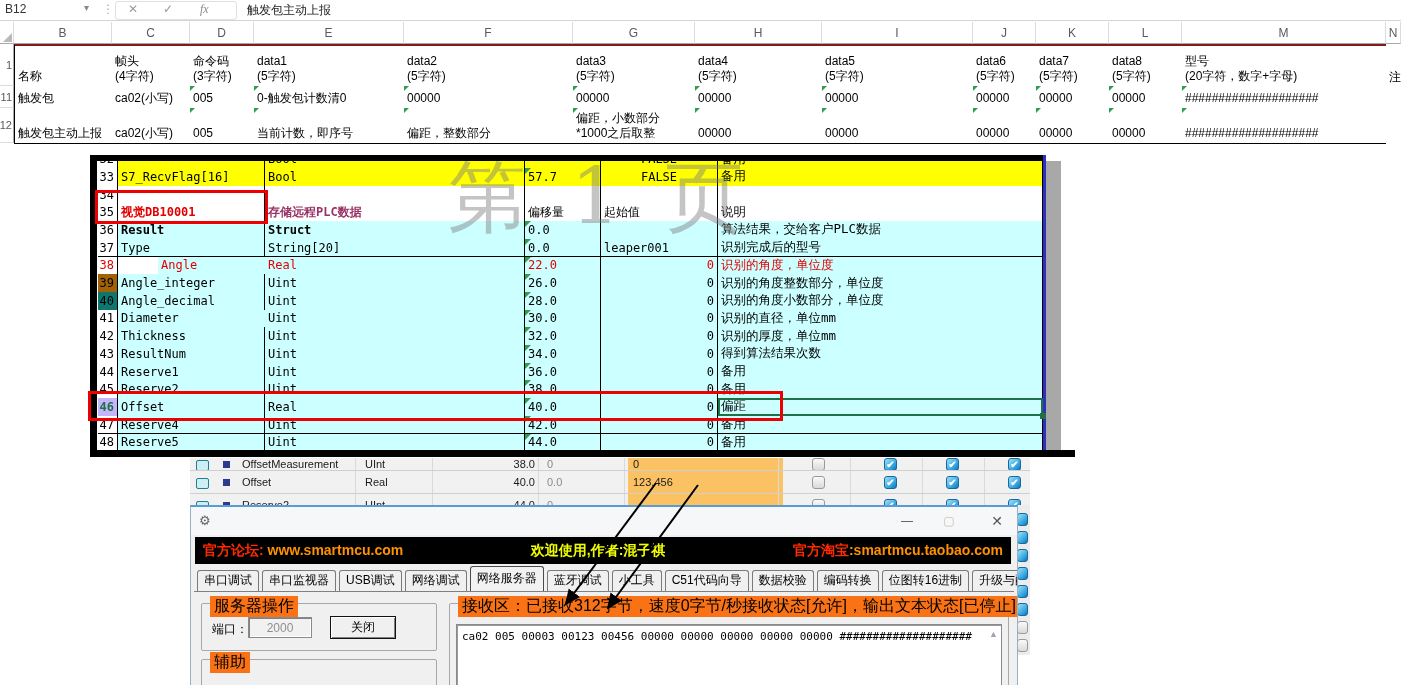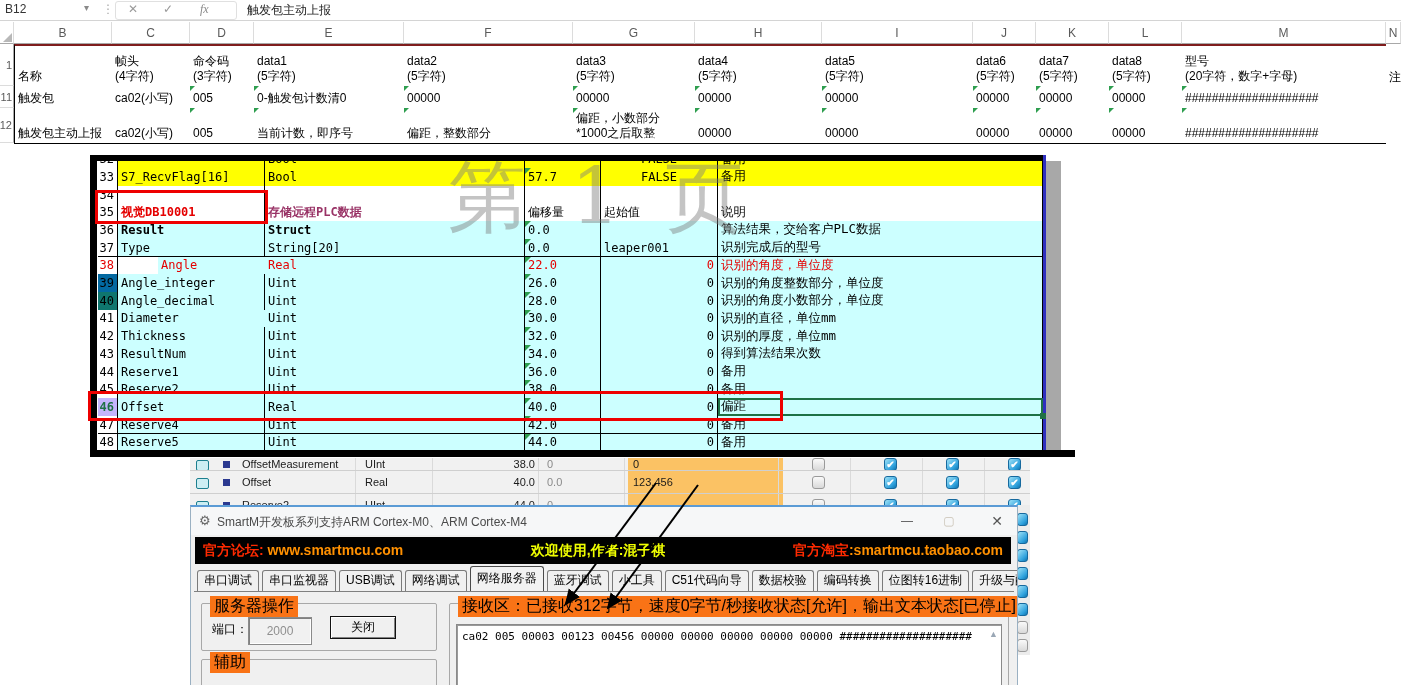--- a/index.html
+++ b/index.html
@@ -215,21 +215,21 @@
       <div class="plc-cell bg-c" style="left: 175px; top: 83.8px; width: 260px; height: 18.7px;">String[20]</div>
       <div class="plc-cell bg-c ptri" style="left: 435px; top: 83.8px; width: 76px; height: 18.7px;">0.0</div>
       <div class="plc-cell bg-c" style="left: 511px; top: 83.8px; width: 117px; height: 18.7px;">leaper001</div>
       <div class="plc-cell bg-c" style="left: 628px; top: 83.8px; width: 325px; height: 18.7px; font-size: 12.5px;">识别完成后的型号</div>
       <div class="plc-cell bg-c red-t" style="left: 8px; top: 101.5px; width: 20px; height: 18.7px; justify-content: flex-end; background: rgb(255, 255, 255);">38</div>
       <div class="plc-cell bg-c red-t" style="left: 28px; top: 101.5px; width: 147px; height: 18.7px; margin-left: 40px;">Angle</div>
       <div class="plc-cell bg-c red-t" style="left: 175px; top: 101.5px; width: 260px; height: 18.7px;">Real</div>
       <div class="plc-cell bg-c red-t ptri" style="left: 435px; top: 101.5px; width: 76px; height: 18.7px;">22.0</div>
       <div class="plc-cell bg-c red-t" style="left: 511px; top: 101.5px; width: 117px; height: 18.7px; justify-content: flex-end;">0</div>
       <div class="plc-cell bg-c red-t" style="left: 628px; top: 101.5px; width: 325px; height: 18.7px; font-size: 12.5px;">识别的角度，单位度</div>
-      <div class="plc-cell bg-c" style="left: 8px; top: 119.2px; width: 20px; height: 18.7px; justify-content: flex-end; background: #0369a1;">39</div>
+      <div class="plc-cell bg-c" style="left: 8px; top: 119.2px; width: 20px; height: 18.7px; justify-content: flex-end; background: #a16207;">39</div>
       <div class="plc-cell bg-c" style="left: 28px; top: 119.2px; width: 147px; height: 18.7px;">Angle_integer</div>
       <div class="plc-cell bg-c" style="left: 175px; top: 119.2px; width: 260px; height: 18.7px;">Uint</div>
       <div class="plc-cell bg-c ptri" style="left: 435px; top: 119.2px; width: 76px; height: 18.7px;">26.0</div>
       <div class="plc-cell bg-c" style="left: 511px; top: 119.2px; width: 117px; height: 18.7px; justify-content: flex-end;">0</div>
       <div class="plc-cell bg-c" style="left: 628px; top: 119.2px; width: 325px; height: 18.7px; font-size: 12.5px;">识别的角度整数部分，单位度</div>
       <div class="plc-cell bg-c" style="left: 8px; top: 136.9px; width: 20px; height: 18.7px; justify-content: flex-end; background: #0f766e;">40</div>
       <div class="plc-cell bg-c" style="left: 28px; top: 136.9px; width: 147px; height: 18.7px;">Angle_decimal</div>
       <div class="plc-cell bg-c" style="left: 175px; top: 136.9px; width: 260px; height: 18.7px;">Uint</div>
       <div class="plc-cell bg-c ptri" style="left: 435px; top: 136.9px; width: 76px; height: 18.7px;">28.0</div>
       <div class="plc-cell bg-c" style="left: 511px; top: 136.9px; width: 117px; height: 18.7px; justify-content: flex-end;">0</div>
@@ -368,21 +368,20 @@
       <div class="sliver cb on" style="left: 1017px; top: 567px; width: 11px; z-index: 9;"></div>
       <div class="sliver cb on" style="left: 1017px; top: 585px; width: 11px; z-index: 9;"></div>
       <div class="sliver cb on" style="left: 1017px; top: 603px; width: 11px; z-index: 9;"></div>
       <div class="sliver cb off" style="left: 1017px; top: 621px; width: 11px; z-index: 9;"></div>
       <div class="sliver cb off" style="left: 1017px; top: 639px; width: 11px; z-index: 9;"></div>
     </div>
 
   <div id="win">
     <div id="titlebar">
       <span style="position:absolute;left:8px;top:6px;color:#666;font-size:13px;">⚙</span>
-      <span class="t-title">SmartM开发板系列支持ARM Cortex-M0、ARM Cortex-M4</span>
       <span class="t-ctl" style="left:700px;">—</span>
       <span class="t-ctl" style="left:742px;color:#c9c2b4;">▢</span>
       <span class="t-ctl" style="left:790px;font-size:14px;">✕</span>
     </div>
     <div id="banner">
       <span><span class="bn-red">官方论坛:</span><span class="bn-org"> www.smartmcu.com</span></span>
       <span class="bn-yel">欢迎使用,作者:混子祺</span>
       <span><span class="bn-red">官方淘宝</span><span class="bn-org">:smartmcu.taobao.com</span></span>
     </div>
     <div id="tabline"></div>
@@ -397,21 +396,21 @@
         <div class="tab">C51代码向导</div>
         <div class="tab">数据校验</div>
         <div class="tab">编码转换</div>
         <div class="tab">位图转16进制</div>
         <div class="tab">升级与配置</div>
       </div>
 
     <div class="grp" style="left:10px;top:96px;width:236px;height:48px;">
       <span class="lbl">服务器操作</span>
       <span style="position:absolute;left:10px;top:17px;font-size:12px;">端口：</span>
-      <div class="sunken" style="left:46px;top:13px;width:64px;height:28px;">2000</div>
+      <div class="sunken" style="left:46px;top:13px;width:64px;height:21px;">2000</div>
       <div class="btn3d" style="left:128px;top:12px;width:66px;height:23px;">关闭</div>
     </div>
 
     <div class="grp" style="left:10px;top:152px;width:236px;height:40px;">
       <span class="lbl">辅助</span>
     </div>
 
     <div class="grp" style="left:258px;top:96px;width:560px;height:100px;">
       <span class="lbl">接收区：已接收312字节，速度0字节/秒接收状态[允许]，输出文本状态[已停止]</span>
       <div id="rxbox">

